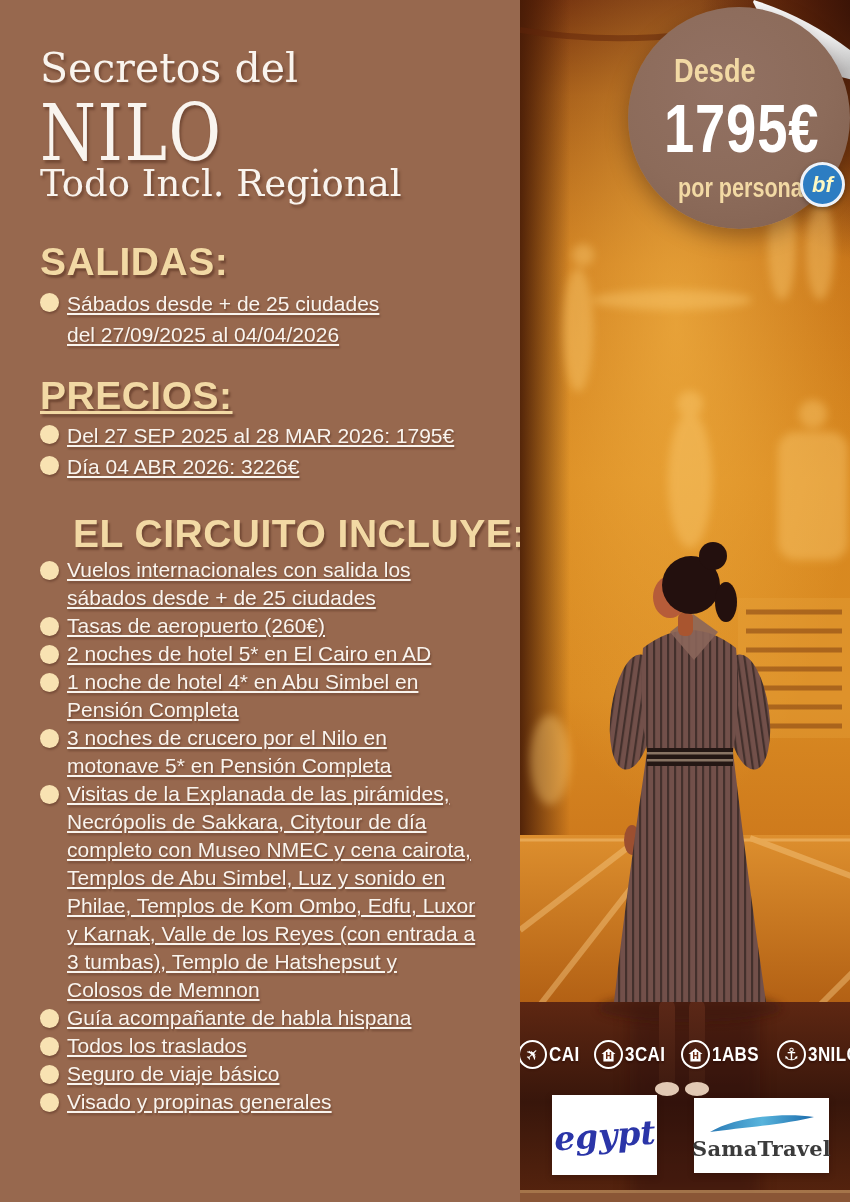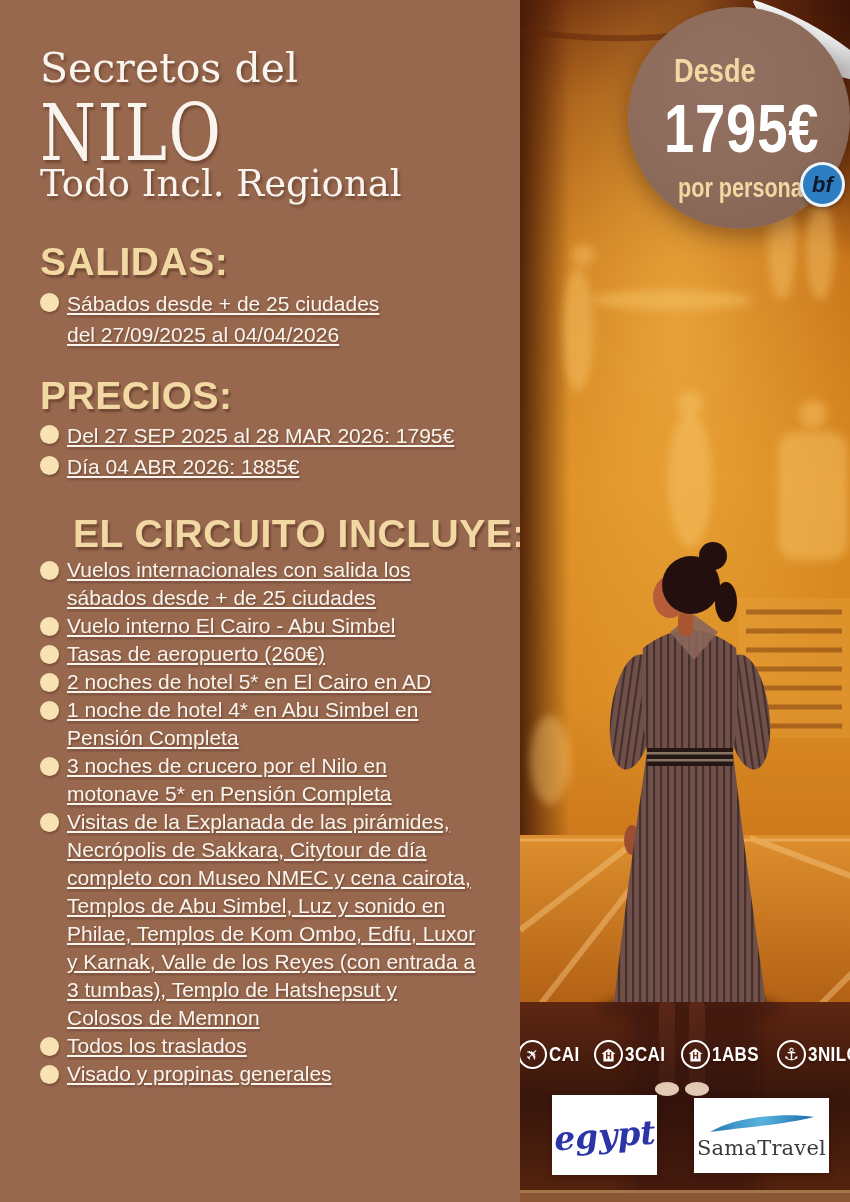--- a/index.html
+++ b/index.html
@@ -15,21 +15,21 @@
 
   
   .left-panel{position:absolute;left:0;top:0;width:503px;height:1062px;background:var(--panel-brown);}
   .t-line{position:absolute;left:40px;color:var(--text-white);font-family:"DejaVu Serif","Liberation Serif",serif;text-shadow:2px 3px 3px rgba(70,35,22,.45);white-space:nowrap;}
   .t1{top:46px;font-size:41px;line-height:1.1;}
   .t2{top:94px;font-size:78px;line-height:1;letter-spacing:2px;transform:scaleX(.82);transform-origin:0 50%;}
   .t3{top:164px;font-size:37px;line-height:1.1;}
 
   .sec-h{position:absolute;left:40px;color:var(--cream);font-size:39px;letter-spacing:.5px;text-shadow:2px 3px 2px rgba(70,35,22,.45);white-space:nowrap;}
   .h-salidas{top:240px;}
-  .h-precios{top:374px;}
+  .h-precios{top:374px;text-decoration:underline;}
   .h-circuito{top:512px;margin-left:33px;}
 
   ul.blist{position:absolute;left:40px;width:450px;list-style:none;}
   .l-salidas{top:288px;}
   .l-precios{top:420px;}
   .l-precios li{line-height:31px;}
   .l-salidas li{line-height:31px;}
   .l-circuito{top:556px;}
   .l-circuito li{line-height:28px;}
   ul.blist li{position:relative;padding-left:27px;color:var(--text-white);font-size:21px;text-shadow:1px 2px 2px rgba(70,35,22,.45);text-decoration:underline;}
@@ -44,79 +44,80 @@
   
   .badge{position:absolute;left:108px;top:7px;width:222px;height:222px;border-radius:50%;z-index:4;
          background:radial-gradient(circle at 42% 35%, #927163 0%, var(--badge-brown) 55%, #81604f 100%);
          box-shadow:0 8px 22px rgba(30,10,5,.35);}
   .cond{display:inline-block;transform:scaleX(.8);transform-origin:0 50%;white-space:nowrap;}
   .badge-desde{position:absolute;left:46px;top:44px;font-size:34px;font-weight:700;color:var(--cream);}
   .badge-price{position:absolute;left:36px;top:82px;font-size:68px;font-weight:800;color:#ffffff;letter-spacing:1px;}
   .badge-sub{position:absolute;left:50px;top:166px;font-size:27px;font-weight:700;color:var(--cream);}
   .bf-logo{position:absolute;left:172px;top:155px;width:45px;height:45px;border-radius:50%;background:var(--bf-blue);
            border:3px solid #eef3f9;display:flex;align-items:center;justify-content:center;
-           color:#0f172a;font-weight:700;font-style:italic;font-size:22px;box-shadow:0 2px 5px rgba(0,0,0,.3);}
+           color:#fef9c3;font-weight:700;font-style:italic;font-size:22px;box-shadow:0 2px 5px rgba(0,0,0,.3);}
 
   
   .icons-row{position:absolute;left:0;top:1040px;width:347px;display:flex;justify-content:center;align-items:center;gap:9px;z-index:4;}
   .it-item{display:flex;align-items:center;gap:2px;}
   .it-circle{width:29px;height:29px;border-radius:50%;border:2.5px solid #fff;display:flex;align-items:center;justify-content:center;color:#fff;flex:0 0 auto;box-shadow:0 1px 2px rgba(40,10,5,.4);}
   .glyph{font-size:17px;line-height:1;font-family:"DejaVu Sans",sans-serif;}
   .plane{transform:rotate(-45deg);font-size:16px;}
   .it-label{color:#fff;font-weight:700;font-size:20px;letter-spacing:.5px;transform:scaleX(.85);transform-origin:0 50%;text-shadow:0 2px 2px rgba(40,10,5,.5);}
 
   
   .logo-box{position:absolute;background:#fff;z-index:4;display:flex;align-items:center;justify-content:center;box-shadow:0 2px 6px rgba(40,10,5,.35);}
   .logo-egypt{left:32px;top:1095px;width:105px;height:80px;}
   .egypt-text{font-family:"DejaVu Serif","Liberation Serif",serif;font-style:italic;font-weight:700;color:#2b35a8;font-size:33px;transform:rotate(-4deg);}
   .logo-sama{left:174px;top:1098px;width:135px;height:75px;flex-direction:column;gap:1px;}
-  .sama-text{font-family:"DejaVu Serif","Liberation Serif",serif;color:#3b3b3b;font-size:21px;letter-spacing:.2px;}
+  .sama-text{font-family:"DejaVu Serif","Liberation Serif",serif;color:#3b3b3b;font-size:21px;letter-spacing:.2px;font-weight:bold;}
 </style>
 </head>
 <body>
 
 <div class="poster">
 
   <section class="left-panel">
     <div class="t-line t1">Secretos del</div>
     <div class="t-line t2">NILO</div>
     <div class="t-line t3">Todo Incl. Regional</div>
 
     <h2 class="sec-h h-salidas">SALIDAS:</h2>
     <ul class="blist l-salidas">
       <li><span class="li-text">Sábados desde + de 25 ciudades
 del 27/09/2025 al 04/04/2026</span></li>
     </ul>
 
     <h2 class="sec-h h-precios">PRECIOS:</h2>
     <ul class="blist l-precios">
       <li><span class="li-text">Del 27 SEP 2025 al 28 MAR 2026: 1795€</span></li>
-      <li><span class="li-text">Día 04 ABR 2026: 1885€</span></li>
+      <li><span class="li-text">Día 04 ABR 2026: 3226€</span></li>
     </ul>
 
     <h2 class="sec-h h-circuito">EL CIRCUITO INCLUYE:</h2>
     <ul class="blist l-circuito">
       <li><span class="li-text">Vuelos internacionales con salida los
 sábados desde + de 25 ciudades</span></li>
-      <li><span class="li-text">Vuelo interno El Cairo - Abu Simbel</span></li>
       <li><span class="li-text">Tasas de aeropuerto (260€)</span></li>
       <li><span class="li-text">2 noches de hotel 5* en El Cairo en AD</span></li>
       <li><span class="li-text">1 noche de hotel 4* en Abu Simbel en
 Pensión Completa</span></li>
       <li><span class="li-text">3 noches de crucero por el Nilo en
 motonave 5* en Pensión Completa</span></li>
       <li><span class="li-text">Visitas de la Explanada de las pirámides,
 Necrópolis de Sakkara, Citytour de día
 completo con Museo NMEC y cena cairota,
 Templos de Abu Simbel, Luz y sonido en
 Philae, Templos de Kom Ombo, Edfu, Luxor
 y Karnak, Valle de los Reyes (con entrada a
 3 tumbas), Templo de Hatshepsut y
 Colosos de Memnon</span></li>
+      <li><span class="li-text">Guía acompañante de habla hispana</span></li>
       <li><span class="li-text">Todos los traslados</span></li>
+      <li><span class="li-text">Seguro de viaje básico</span></li>
       <li><span class="li-text">Visado y propinas generales</span></li>
     </ul>
   </section>
 
   <section class="photo-panel">
 
     <svg class="photo-svg" width="347" height="1202" viewBox="0 0 347 1202">
       <defs>
         <linearGradient id="bgGrad" x1="0" y1="0" x2="0" y2="1">
           <stop offset="0" stop-color="#6e2c0c"></stop>

